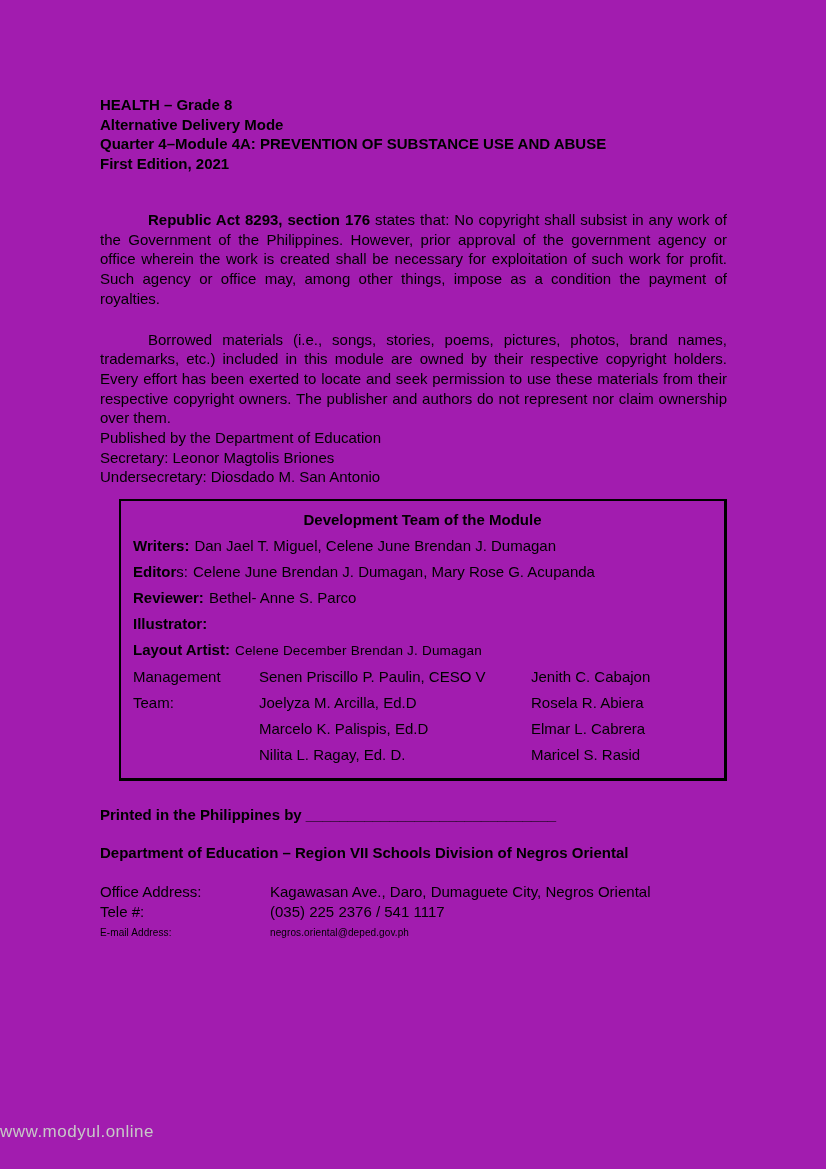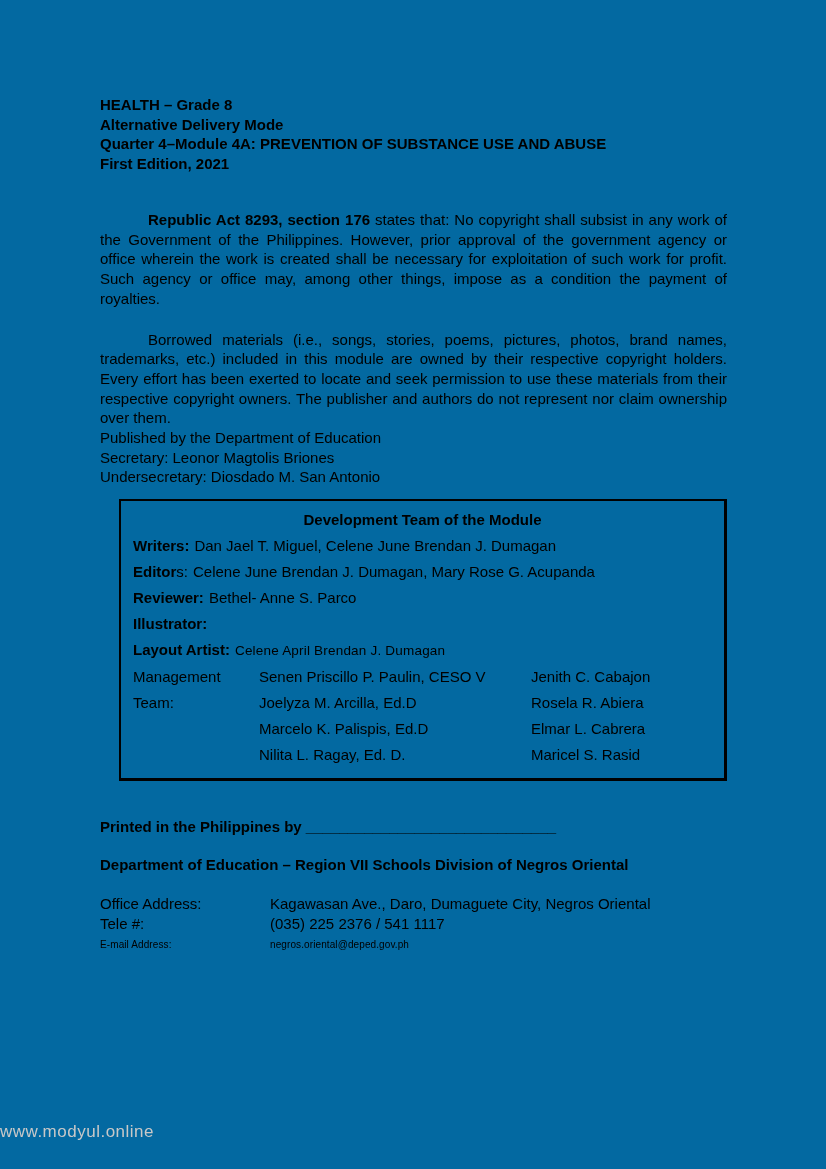--- a/index.html
+++ b/index.html
@@ -5,21 +5,21 @@
   * { margin: 0; padding: 0; box-sizing: border-box; }
   html, body { background: #ffffff; }
   body {
     width: 826px; height: 1169px;
     font-family: "Liberation Sans", sans-serif;
     color: #000;
   }
   .page {
     position: relative;
     width: 826px; height: 1169px;
-    background: #0369a1;
+    background: #a21caf;
     overflow: hidden;
   }
   .content {
     position: absolute;
     left: 100px; top: 95px;
     width: 627px;
   }
   .doc-header {
     font-weight: bold;
     font-size: 15px;
@@ -60,21 +60,21 @@
     font-size: 13.5px;
     letter-spacing: 0.2px;
   }
   .mgmt-grid {
     display: grid;
     grid-template-columns: 126px 272px 1fr;
     line-height: 26px;
   }
   .mgmt-label { font-weight: normal; }
   .printed-line {
-    margin-top: 36px;
+    margin-top: 24px;
     font-weight: bold;
     font-size: 15px;
     line-height: 19.5px;
   }
   .division-line {
     margin-top: 19px;
     font-weight: bold;
     font-size: 15px;
     line-height: 19.5px;
   }
@@ -125,21 +125,21 @@
       <div class="dev-team-title">Development Team of the Module</div>
 
       <div class="dev-row"><span class="row-label">Writers:</span><span class="row-label-suffix"></span><span class="row-text">Dan Jael T. Miguel, Celene June Brendan J. Dumagan</span></div>
 
       <div class="dev-row"><span class="row-label">Editor</span><span class="row-label-suffix">s:</span><span class="row-text">Celene June Brendan J. Dumagan, Mary Rose G. Acupanda</span></div>
 
       <div class="dev-row"><span class="row-label">Reviewer:</span><span class="row-label-suffix"></span><span class="row-text">Bethel- Anne S. Parco</span></div>
 
       <div class="dev-row"><span class="row-label">Illustrator:</span><span class="row-label-suffix"></span><span class="row-text"></span></div>
 
-      <div class="dev-row"><span class="row-label">Layout Artist:</span><span class="row-label-suffix"></span><span class="row-text narrow-text">Celene April Brendan J. Dumagan</span></div>
+      <div class="dev-row"><span class="row-label">Layout Artist:</span><span class="row-label-suffix"></span><span class="row-text narrow-text">Celene December Brendan J. Dumagan</span></div>
 
       <div class="mgmt-grid">
         <div class="mgmt-label">Management Team:</div>
         <div>
           <div>Senen Priscillo P. Paulin, CESO V</div>
           <div>Joelyza M. Arcilla, Ed.D</div>
           <div>Marcelo K. Palispis, Ed.D</div>
           <div>Nilita L. Ragay, Ed. D.</div>
         </div>
         <div>

